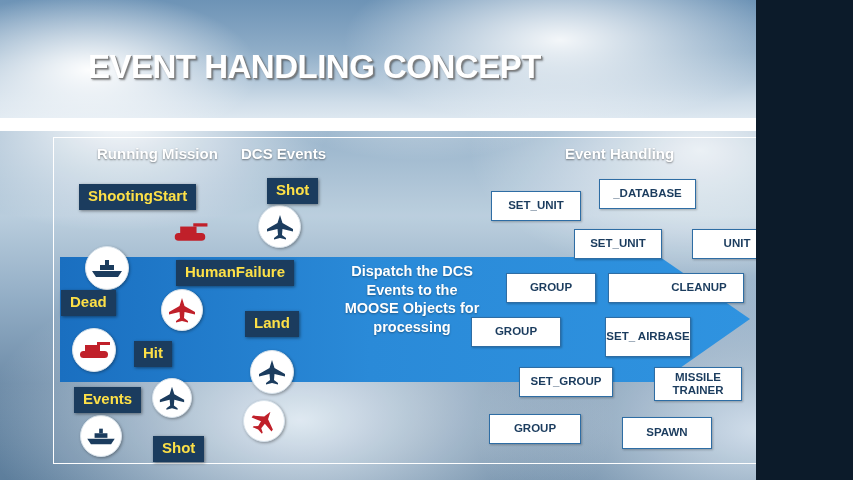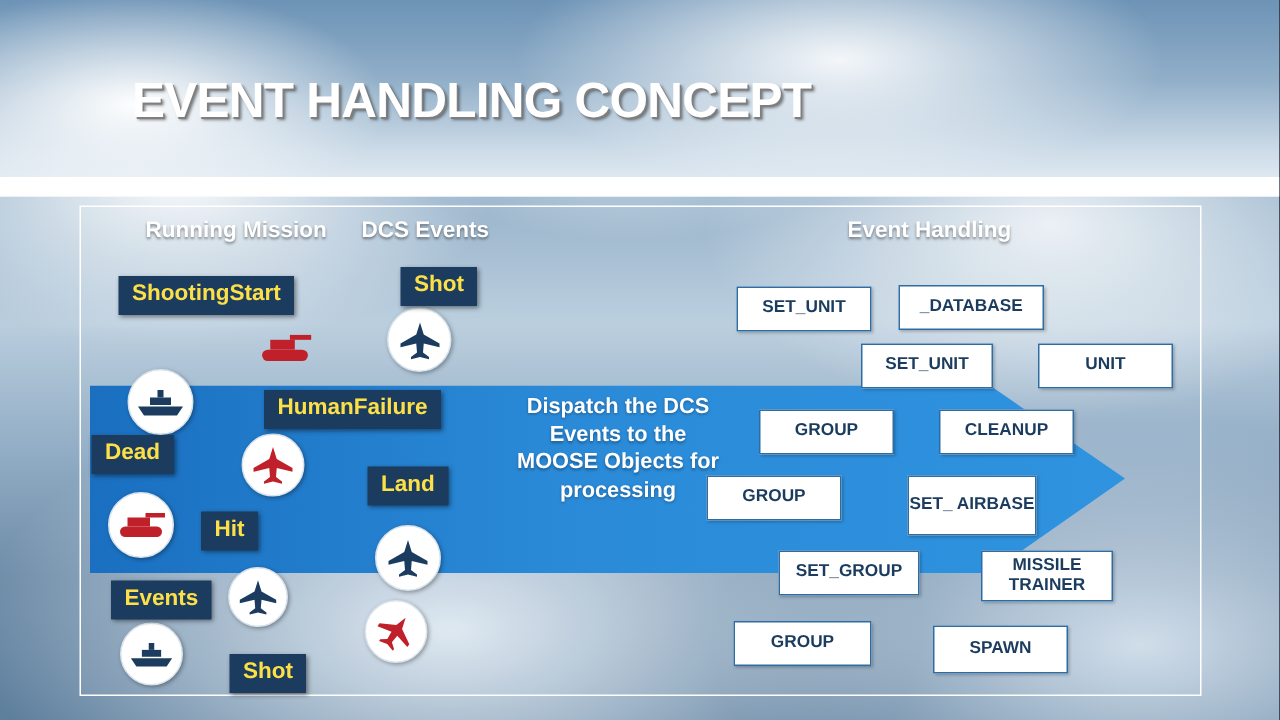--- a/index.html
+++ b/index.html
@@ -8,21 +8,21 @@
   }
   body {
     width: 853px;
     height: 480px;
     overflow: hidden;
     font-family: "Liberation Sans", sans-serif;
     background: #0c1b2a;
   }
   #slide {
     position: relative;
-    width: 853px;
+    width: 756px;
     height: 480px;
     overflow: hidden;
     
     background:
       radial-gradient(ellipse 300px 160px at 120px 120px, rgba(255,255,255,0.95) 0%, rgba(255,255,255,0.0) 70%),
       radial-gradient(ellipse 260px 140px at 420px 60px, rgba(255,255,255,0.85) 0%, rgba(255,255,255,0.0) 72%),
       radial-gradient(ellipse 320px 180px at 700px 150px, rgba(255,255,255,0.8) 0%, rgba(255,255,255,0.0) 72%),
       radial-gradient(ellipse 420px 220px at 300px 420px, rgba(235,243,250,0.9) 0%, rgba(235,243,250,0.0) 75%),
       radial-gradient(ellipse 380px 200px at 760px 430px, rgba(225,236,246,0.85) 0%, rgba(225,236,246,0.0) 75%),
       linear-gradient(180deg, #6f93b4 0%, #8aa9c4 22%, #b9cddd 45%, #93aec6 62%, #6e8ca8 80%, #5d7e9c 100%);
@@ -256,25 +256,25 @@
   <div class="chip" style="left:79px; top:184px;">ShootingStart</div>
   <div class="chip" style="left:267px; top:178px;">Shot</div>
   <div class="chip" style="left:61px; top:290px;">Dead</div>
   <div class="chip" style="left:176px; top:260px;">HumanFailure</div>
   <div class="chip" style="left:245px; top:311px;">Land</div>
   <div class="chip" style="left:134px; top:341px;">Hit</div>
   <div class="chip" style="left:74px; top:387px;">Events</div>
   <div class="chip" style="left:153px; top:436px;">Shot</div>
 
   <div class="apibox" style="left:491px; top:191px; width:88px; height:28px;">SET_UNIT</div>
-  <div class="apibox" style="left:599px; top:190px; width:95px; height:28px;">_DATABASE</div>
+  <div class="apibox" style="left:599px; top:179px; width:95px; height:28px;">_DATABASE</div>
   <div class="apibox" style="left:574px; top:229px; width:86px; height:28px;">SET_UNIT</div>
   <div class="apibox" style="left:692px; top:229px; width:88px; height:28px;">UNIT</div>
   <div class="apibox" style="left:506px; top:273px; width:88px; height:28px;">GROUP</div>
-  <div class="apibox" style="left:626px; top:273px; width:88px; height:28px;">CLEANUP</div>
+  <div class="apibox" style="left:608px; top:273px; width:88px; height:28px;padding-left:46px;">CLEANUP</div>
   <div class="apibox" style="left:471px; top:317px; width:88px; height:28px;">GROUP</div>
   <div class="apibox" style="left:519px; top:367px; width:92px; height:28px;">SET_GROUP</div>
   <div class="apibox" style="left:605px; top:317px; width:84px; height:38px;">SET_ AIRBASE</div>
   <div class="apibox" style="left:654px; top:367px; width:86px; height:32px;">MISSILE TRAINER</div>
   <div class="apibox" style="left:489px; top:414px; width:90px; height:28px;">GROUP</div>
   <div class="apibox" style="left:622px; top:417px; width:88px; height:30px;">SPAWN</div>
 
 </div>
 
 </body></html>

